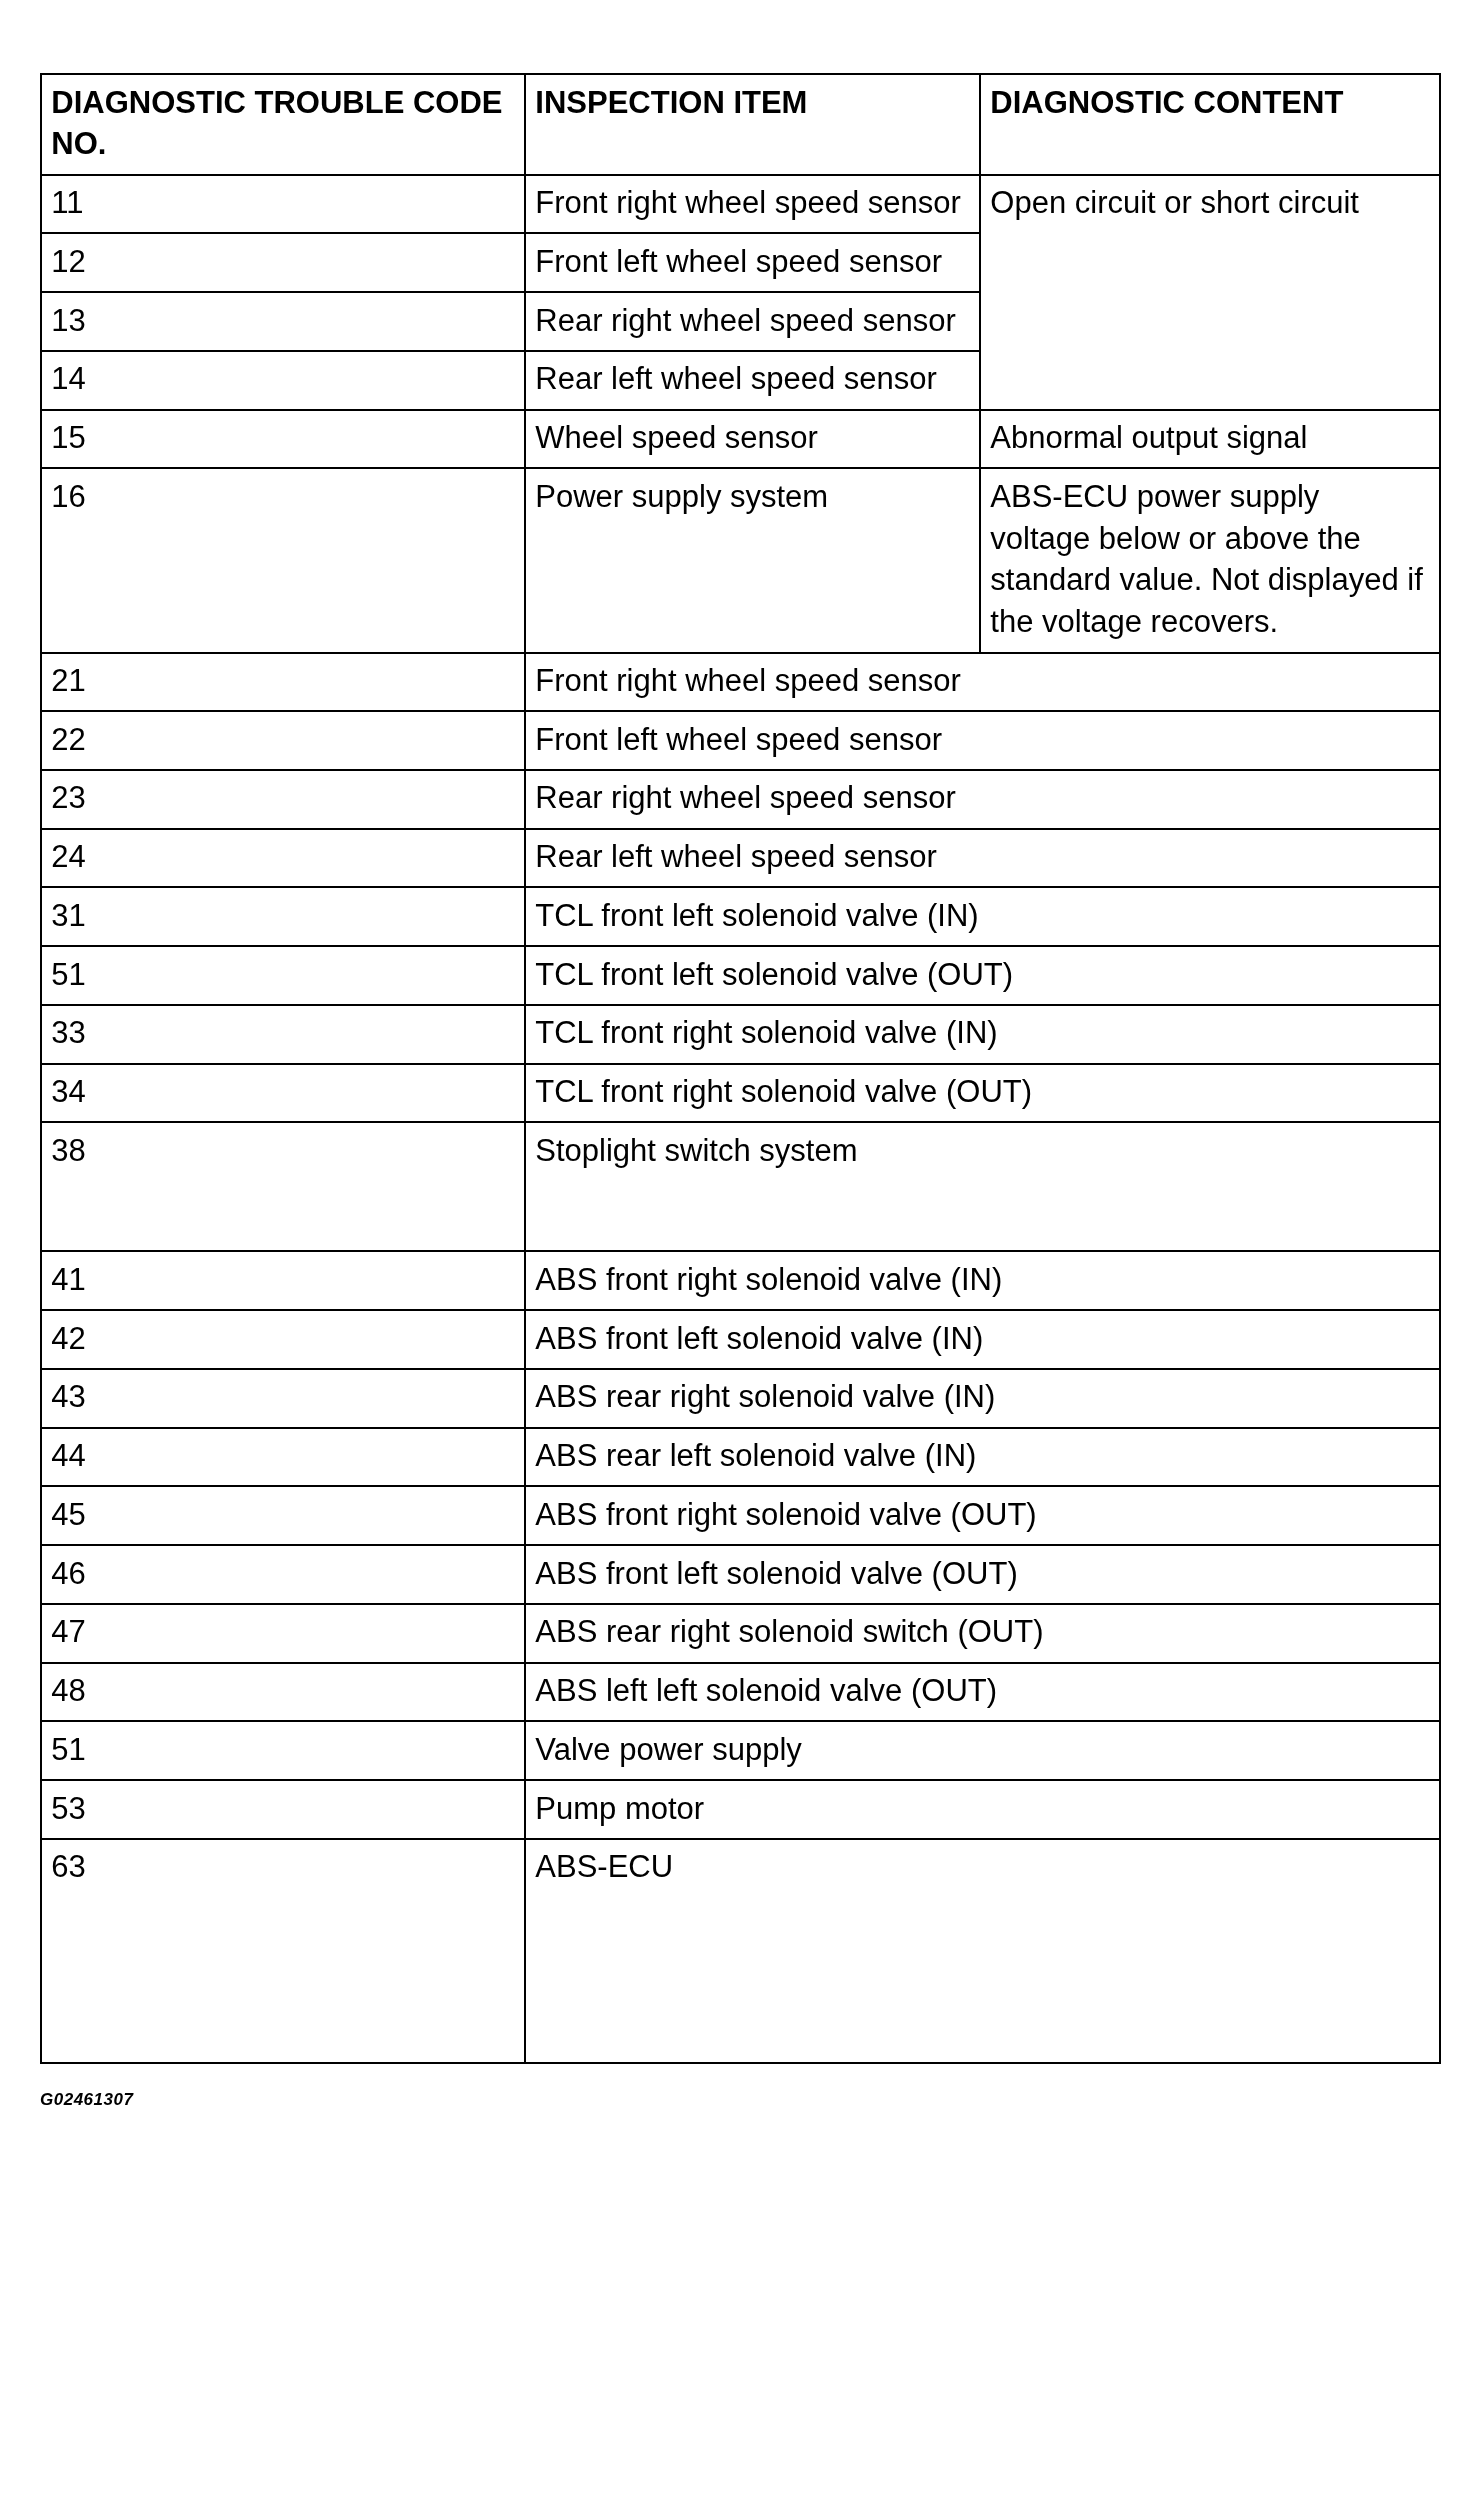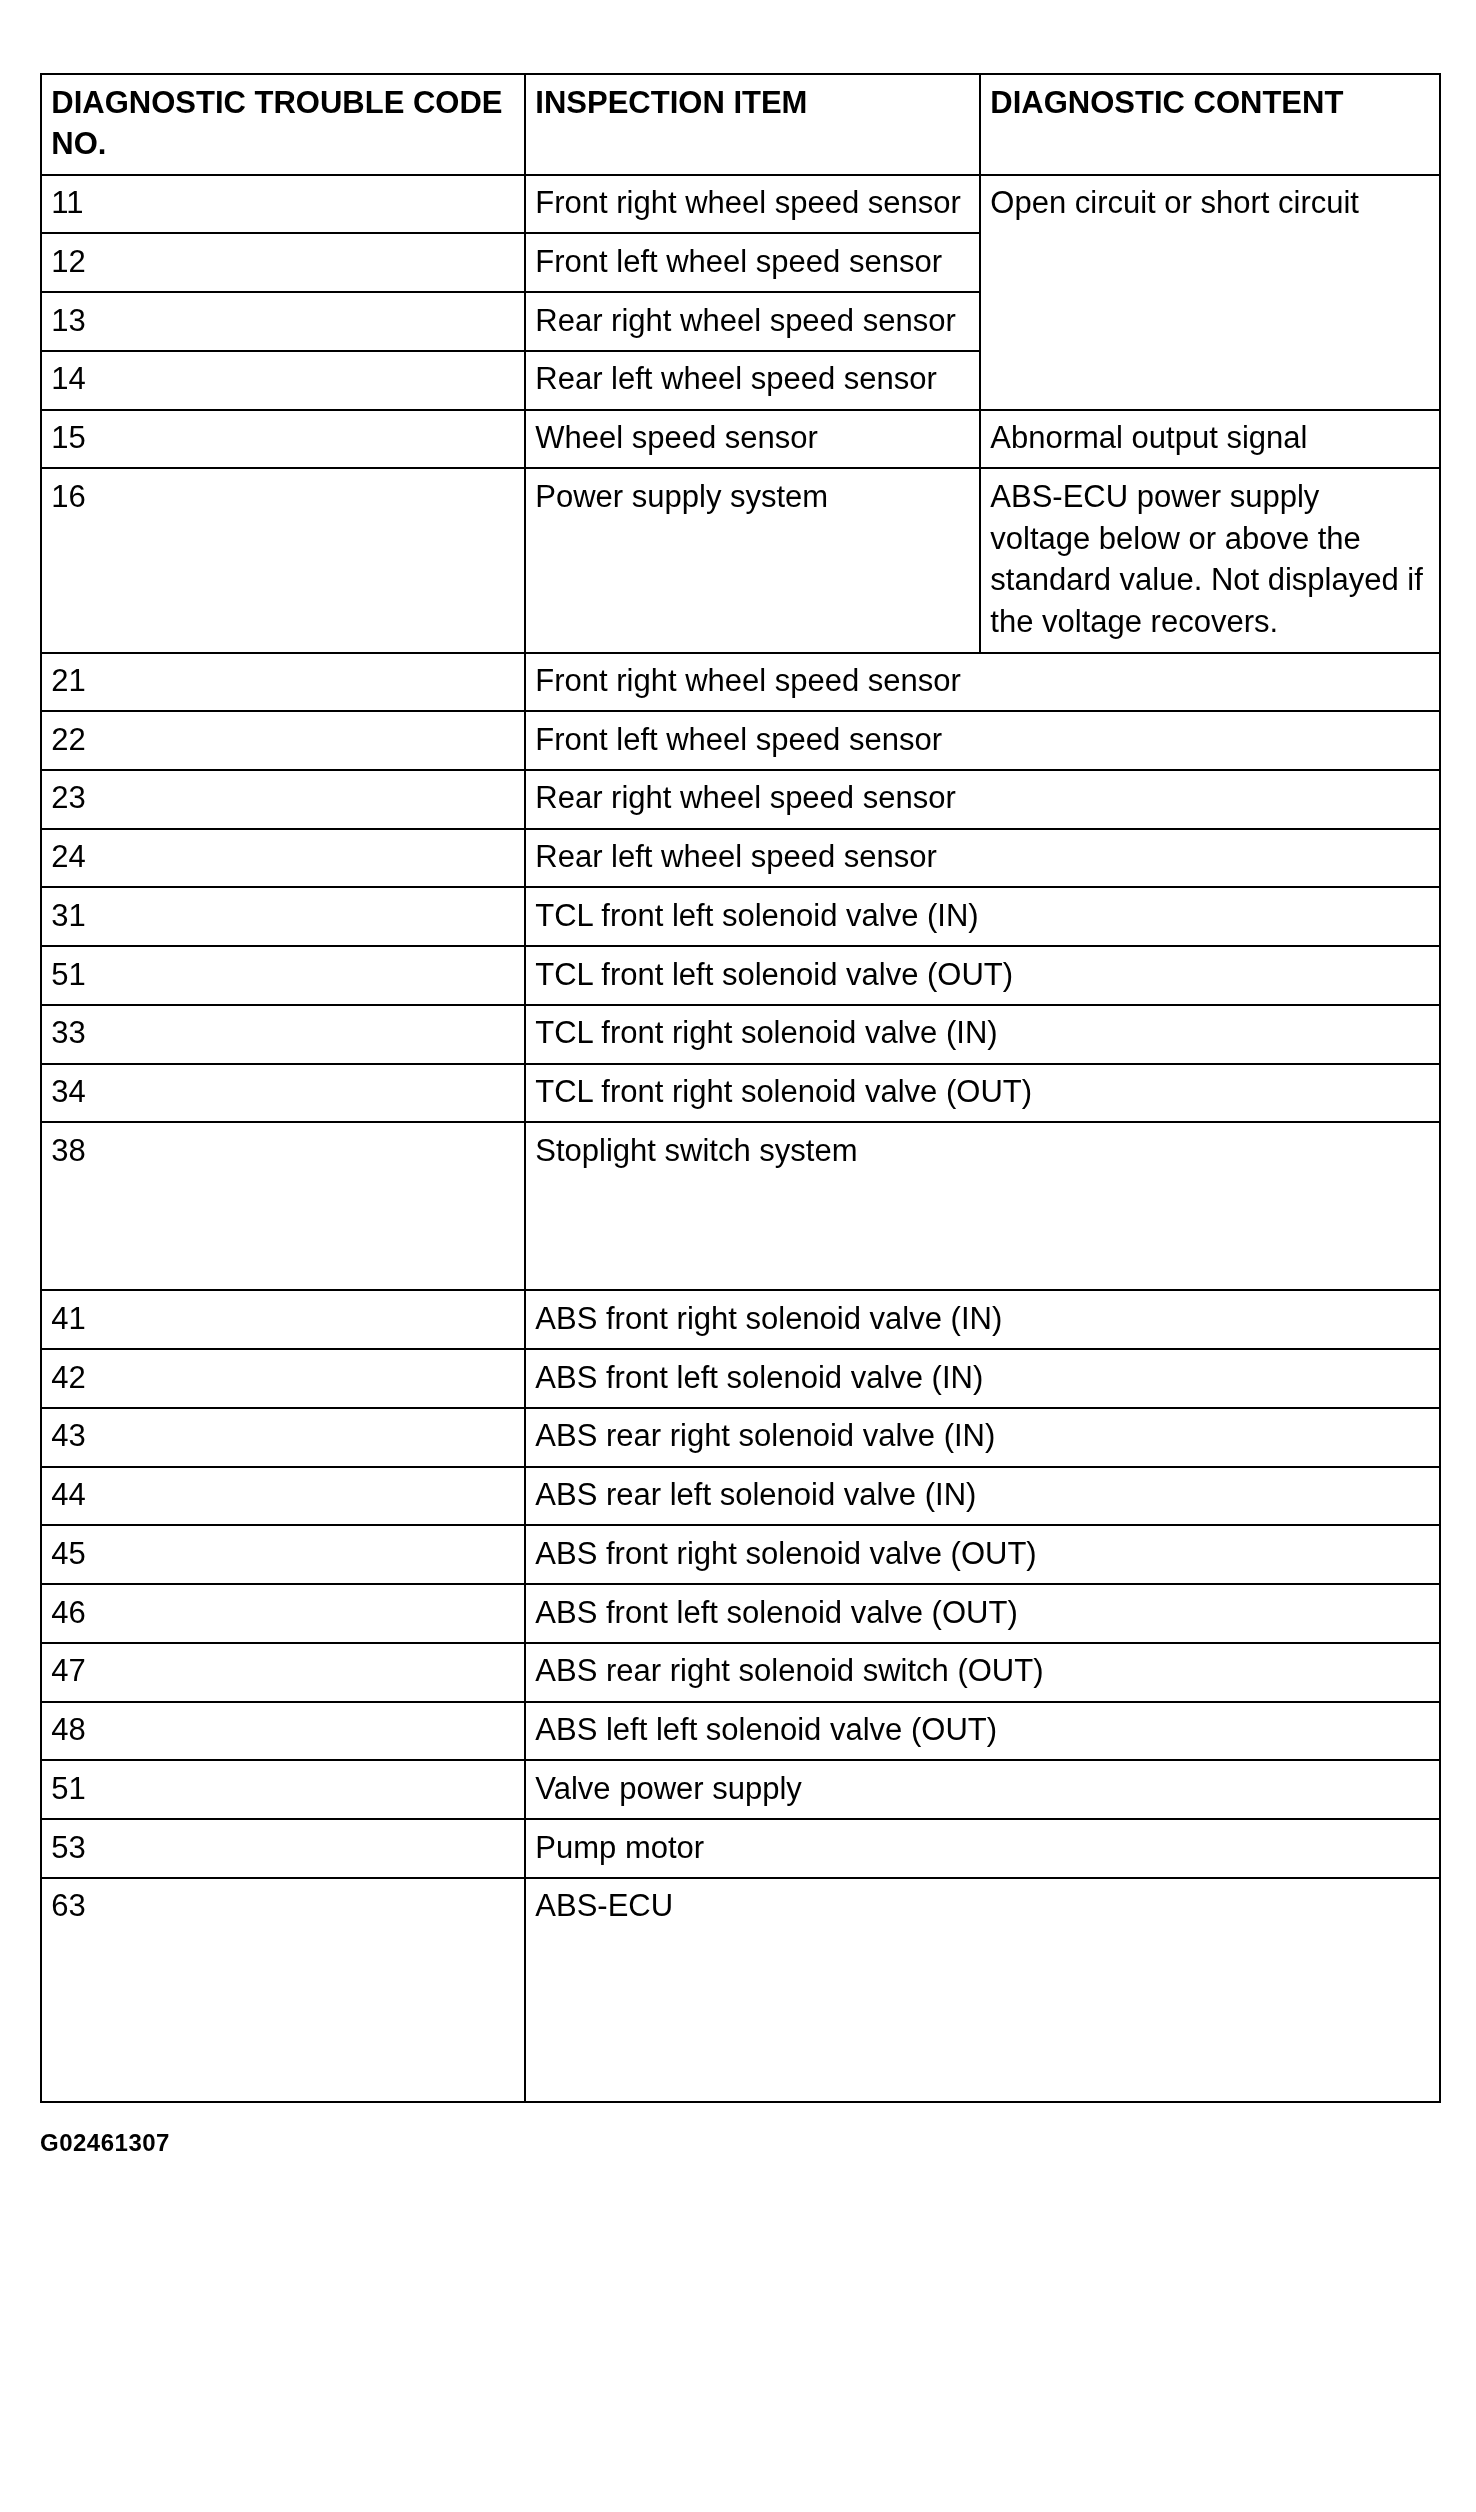--- a/index.html
+++ b/index.html
@@ -28,27 +28,28 @@
     line-height: 1.35;
     word-wrap: break-word;
   }
   .dtc-table th {
     font-weight: bold;
     border-radius: 19px;
   }
   col.c1 { width: 484px; }
   col.c2 { width: 455px; }
   col.c3 { width: 460px; }
-  tr.row-tall td { height: 168px; }
+  tr.row-tall td { height: 129px; }
   tr.row-xtall td { height: 224px; }
   .figure-id {
     margin-top: 26px;
-    font-size: 24px;
+    font-size: 17px;
     font-weight: bold;
     letter-spacing: 0.5px;
+    font-style: italic;
   }
 </style>
 </head>
 <body>
 
 <table class="dtc-table">
   <colgroup>
     <col class="c1">
     <col class="c2">
     <col class="c3">

